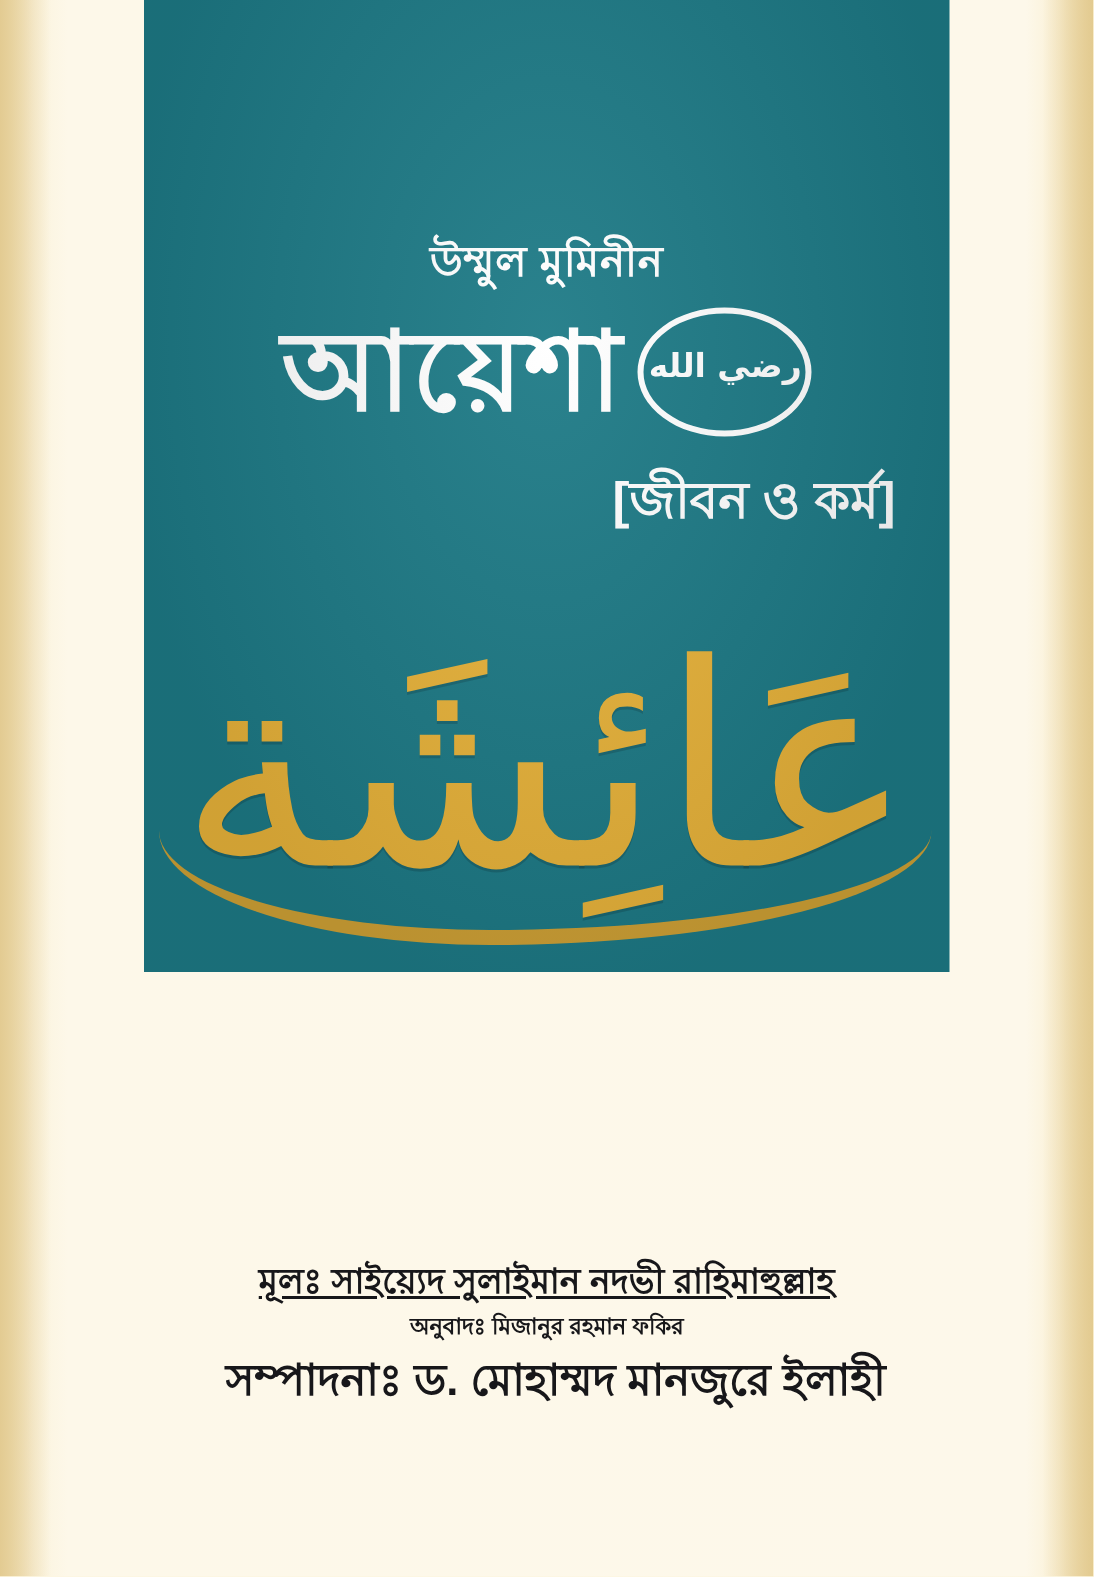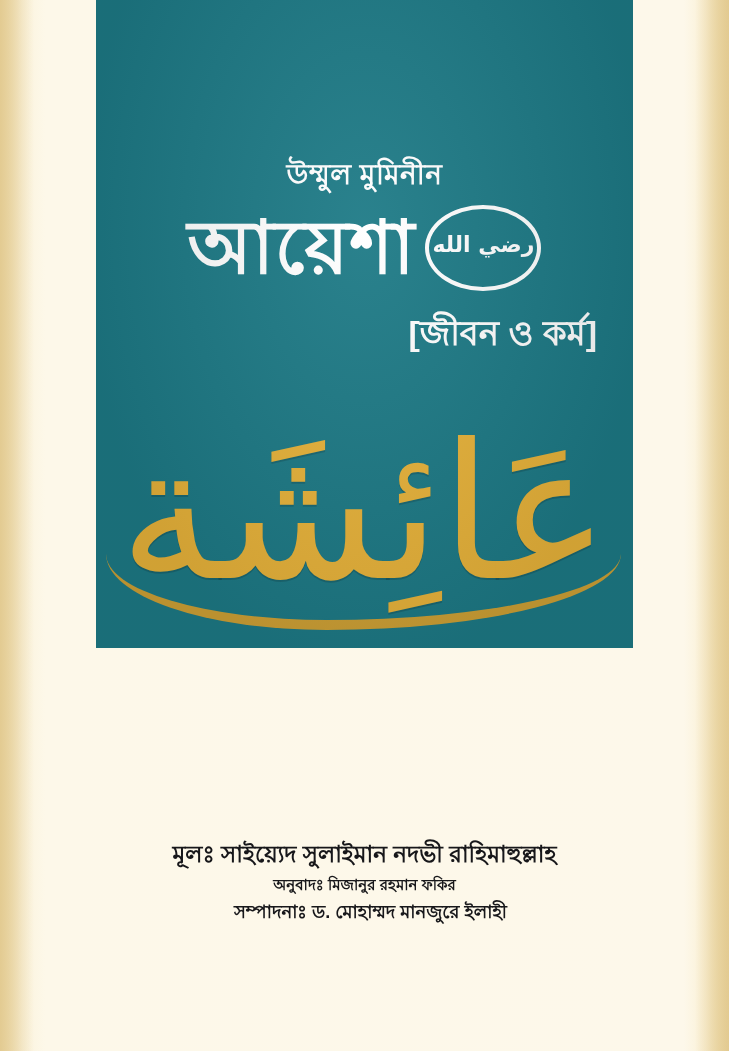--- a/index.html
+++ b/index.html
@@ -146,23 +146,23 @@
     color: #1a1a1a;
   }
 
   .credits div {
     font-size: 22px;
     font-weight: bold;
     line-height: 1.62;
     color: #17171a;
   }
 
-  .credits .line-author { font-size: 23px; }
+  .credits .line-author { font-size: 23px; text-decoration: underline; }
   .credits .line-translator { font-size: 15px; }
-  .credits .line-editor { font-size: 18px; padding-left: 12px; }
+  .credits .line-editor { font-size: 29px; padding-left: 12px; }
 
   
   .edge-left, .edge-right {
     position: absolute;
     top: 0;
     height: 1051px;
     width: 34px;
     pointer-events: none;
   }
   .edge-left {

